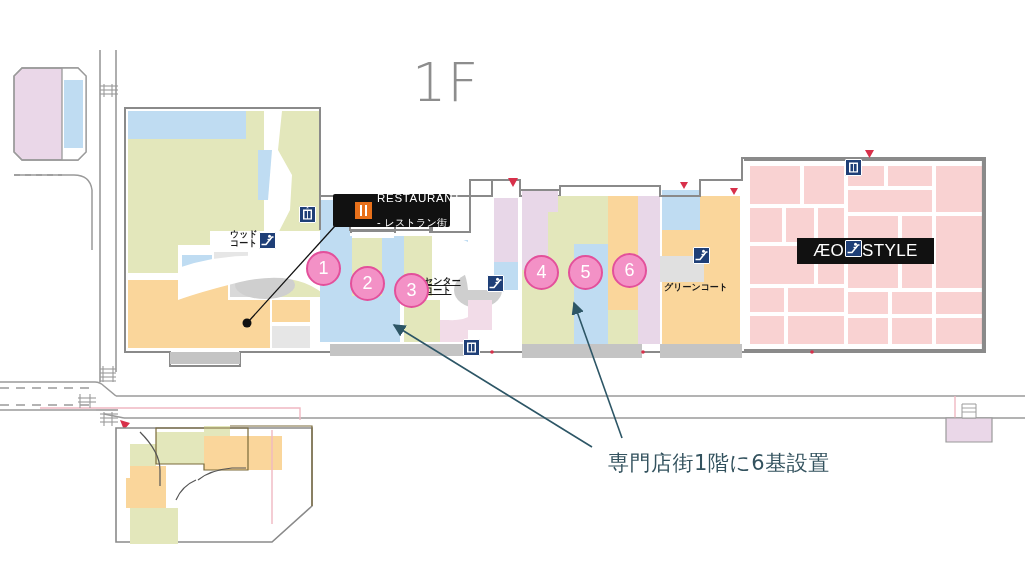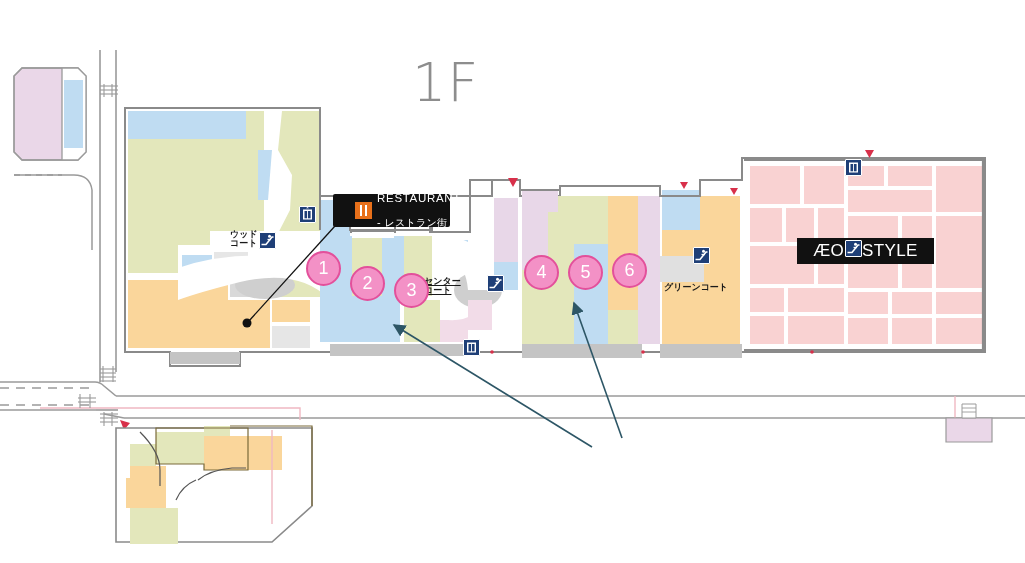--- a/index.html
+++ b/index.html
@@ -494,14 +494,15 @@
   <div class="marker" style="left:524px; top:255px;">
     <span>4</span>
   </div>
   <div class="marker" style="left:568px; top:255px;">
     <span>5</span>
   </div>
   <div class="marker" style="left:612px; top:253px;">
     <span>6</span>
   </div>
 
+  <div class="caption">専門店街1階に6基設置</div>
 
 </div>
 
 </body></html>

